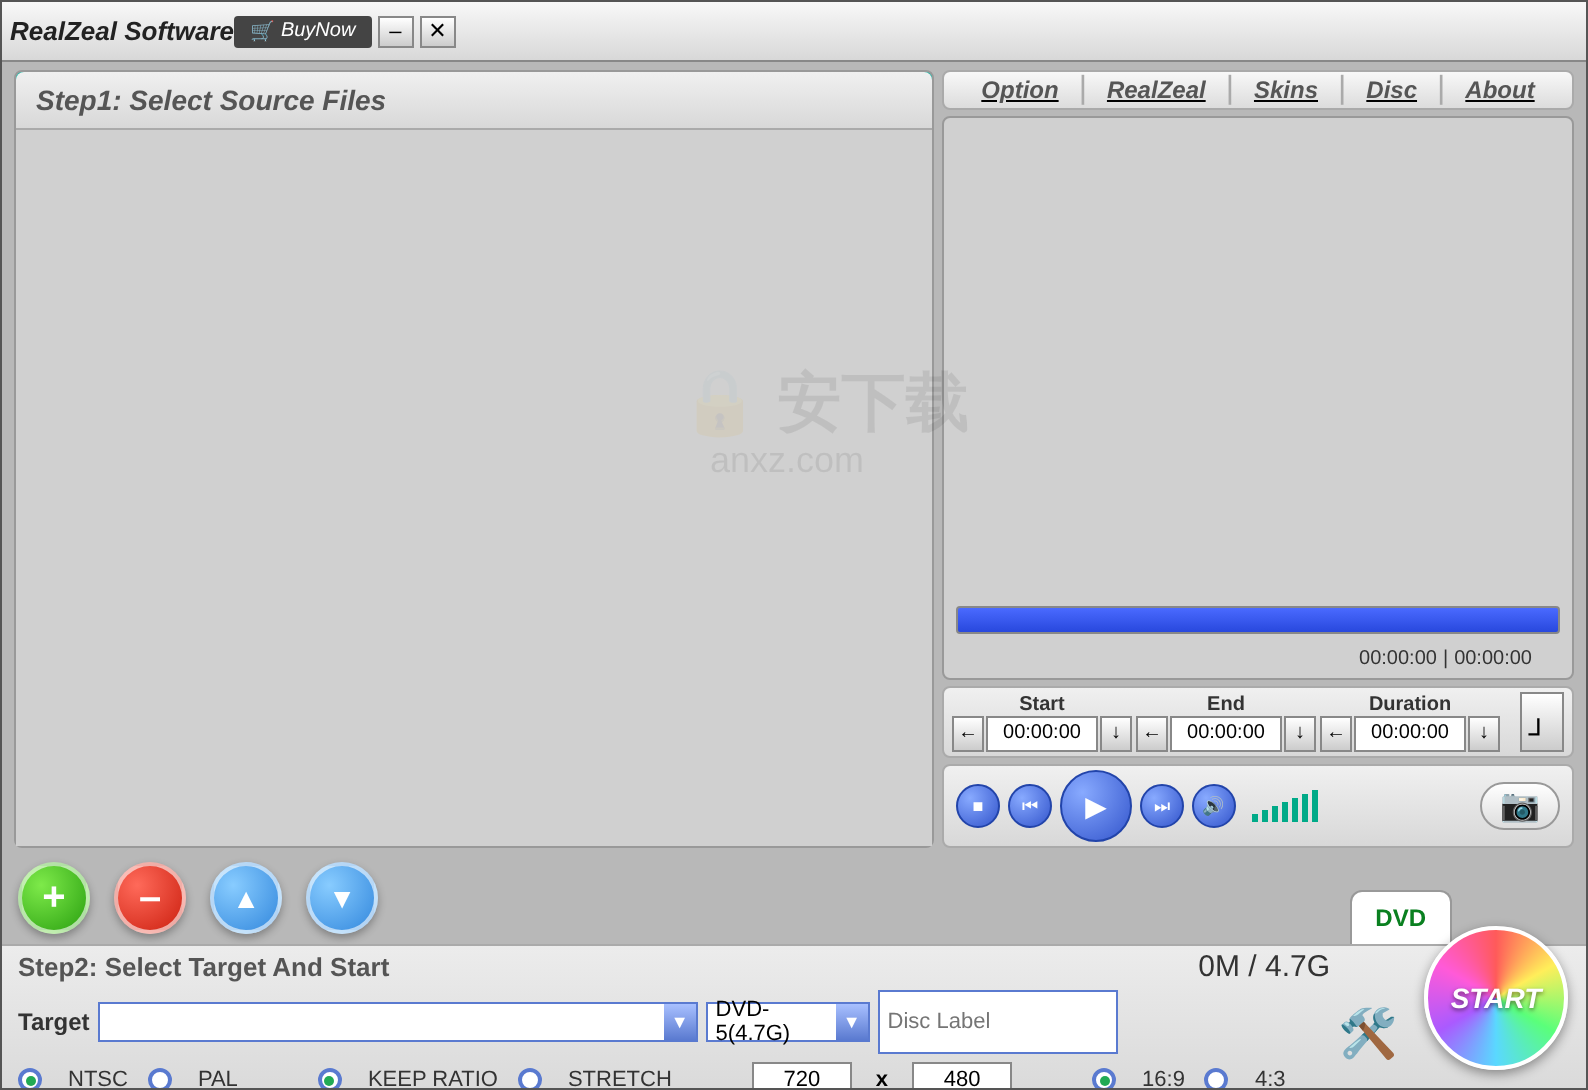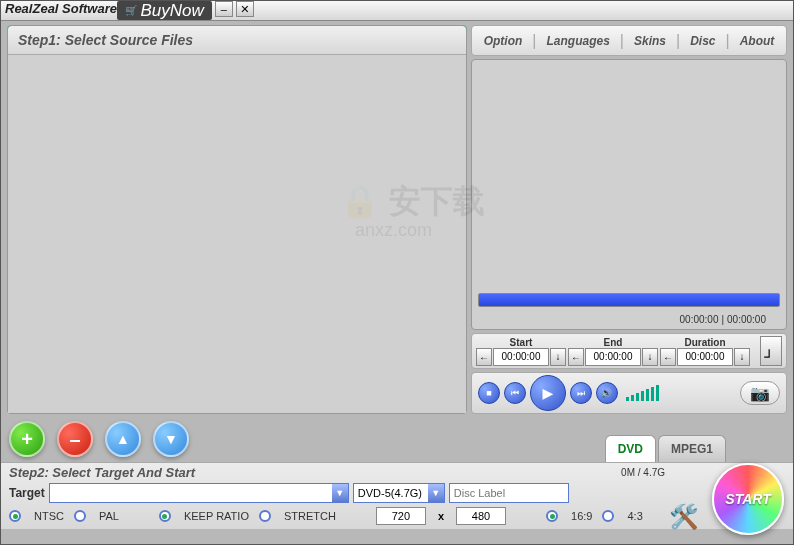--- a/index.html
+++ b/index.html
@@ -1,28 +1,28 @@
 <!DOCTYPE html>
 <html><head>
 <meta charset="utf-8">
 <style>
 * { box-sizing: border-box; margin: 0; padding: 0; font-family: Arial, sans-serif; }
 body { width: 794px; height: 545px; background: #b8b8b8; overflow: hidden; border: 1px solid #555; }
-.titlebar { height: 20px; background: linear-gradient(#f8f8f8, #d8d8d8); display: flex; padding: 0 4px; border-bottom: 1px solid #888; }
+.titlebar { height: 30px; background: linear-gradient(#f8f8f8, #d8d8d8); display: flex; align-items: center; padding: 0 4px; border-bottom: 1px solid #888; }
 .titlebar .brand { font-weight: bold; font-style: italic; font-size: 13px; color: #222; }
 .titlebar .title { flex: 1; text-align: center; font-weight: bold; font-size: 13px; color: #222; }
-.titlebar .buynow { background: #444; color: #fff; font-size: 17px; font-style: italic; padding: 2px 8px; border-radius: 2px; display: flex; align-items: center; gap: 3px; }
+.titlebar .buynow { background: #444; color: #fff; font-size: 10px; font-style: italic; padding: 2px 8px; border-radius: 2px; display: flex; align-items: center; gap: 3px; }
 .titlebar .buynow::before { content: "🛒"; font-size: 10px; font-style: normal; }
 .win-btn { width: 18px; height: 16px; background: linear-gradient(#fff,#ccc); border: 1px solid #888; margin-left: 3px; display: flex; align-items: center; justify-content: center; font-size: 11px; cursor: pointer; }
 .main { display: flex; height: 395px; }
 .left-panel { width: 460px; background: #14b8a6; border: 1px solid #999; margin: 4px 2px 2px 6px; border-radius: 4px; display: flex; flex-direction: column; }
 .step-header { font-size: 14px; font-weight: bold; font-style: italic; padding: 6px 10px; color: #555; background: linear-gradient(#f0f0f0,#d8d8d8); border-bottom: 1px solid #aaa; border-radius: 4px 4px 0 0; }
 .file-list { flex: 1; background: #d0d0d0; }
 .right-panel { flex: 1; margin: 4px 6px 2px 2px; display: flex; flex-direction: column; gap: 3px; }
-.menu-bar { height: 31px; background: linear-gradient(#f8f8f8,#dcdcdc); border: 1px solid #aaa; border-radius: 4px; display: flex; align-items: center; justify-content: center; gap: 4px; }
+.menu-bar { height: 20px; background: linear-gradient(#f8f8f8,#dcdcdc); border: 1px solid #aaa; border-radius: 4px; display: flex; justify-content: center; gap: 4px; text-decoration: underline; }
 .menu-item { font-weight: bold; font-style: italic; font-size: 12px; color: #555; padding: 2px 6px; cursor: pointer; }
 .menu-sep { color: #aaa; }
 .preview { flex: 1; background: #d0d0d0; border: 1px solid #999; border-radius: 4px; position: relative; }
 .progress-bar { position: absolute; bottom: 22px; left: 6px; right: 6px; height: 14px; background: linear-gradient(#4a6aff,#2848dd); border: 1px solid #888; border-radius: 2px; }
 .time-display { position: absolute; bottom: 4px; right: 20px; font-size: 10px; color: #333; }
 .time-sep { margin: 0 3px; }
 .trim-bar { height: 36px; background: linear-gradient(#f0f0f0,#d8d8d8); border: 1px solid #aaa; border-radius: 4px; display: flex; align-items: center; padding: 2px 4px; gap: 2px; }
 .trim-group { display: flex; flex-direction: column; align-items: center; }
 .trim-label { font-size: 10px; font-weight: bold; color: #333; }
 .trim-row { display: flex; align-items: center; gap: 1px; }
@@ -40,28 +40,28 @@
 .circ-btn.add { background: radial-gradient(circle at 30% 30%, #7eea4a, #2aa010); }
 .circ-btn.remove { background: radial-gradient(circle at 30% 30%, #ff6a5a, #cc2010); }
 .circ-btn.up, .circ-btn.down { background: radial-gradient(circle at 30% 30%, #88ccff, #3388dd); font-size: 14px; }
 .tabs { display: flex; margin-left: auto; gap: 2px; align-self: flex-end; }
 .tab { padding: 6px 12px; background: linear-gradient(#e8e8e8,#c8c8c8); border: 1px solid #999; border-bottom: none; border-radius: 6px 6px 0 0; font-size: 12px; font-weight: bold; color: #555; cursor: pointer; }
 .tab.active { background: #fff; color: #0a8020; }
 .start-btn { width: 72px; height: 72px; border-radius: 50%; background: conic-gradient(from 0deg, #ff5a5a, #ffee5a, #5aff7a, #5ad8ff, #aa5aff, #ff5ad8, #ff5a5a); position: absolute; right: 10px; bottom: 10px; display: flex; align-items: center; justify-content: center; font-weight: bold; font-style: italic; font-size: 14px; color: #fff; text-shadow: 0 1px 2px rgba(0,0,0,0.5); cursor: pointer; border: 2px solid #fff; box-shadow: 0 2px 6px rgba(0,0,0,0.4); }
 .tools-btn { position: absolute; right: 92px; bottom: 10px; width: 36px; height: 36px; display: flex; align-items: center; justify-content: center; font-size: 24px; cursor: pointer; }
 .bottom-panel { background: linear-gradient(#ececec,#d8d8d8); border-top: 1px solid #aaa; padding: 2px 8px 4px; position: relative; }
 .step2-row { display: flex; align-items: center; }
-.step2-header { font-size: 13px; font-weight: bold; font-style: italic; color: #555; }
-.size-info { margin-left: auto; margin-right: 120px; font-size: 10px; color: #333; }
+.step2-header { font-size: 13px; font-weight: bold; color: #555; }
+.size-info { margin-left: auto; margin-right: 120px; font-size: 15px; color: #333; }
 .target-row { display: flex; align-items: center; gap: 4px; margin-top: 3px; }
 .target-label { font-size: 12px; font-weight: bold; color: #333; }
 .combo { height: 20px; border: 1px solid #5a7ad0; background: #fff; font-size: 11px; display: flex; align-items: center; }
 .combo-val { flex: 1; padding: 0 4px; }
 .combo-btn { width: 16px; height: 100%; background: linear-gradient(#a8c0ff,#5a7ad0); display: flex; align-items: center; justify-content: center; color: #fff; font-size: 9px; cursor: pointer; }
-.text-input { height: 20px; border: 1px solid #5a7ad0; background: #fff; font-size: 11px; padding: 0 4px; }
+.text-input { height: 32px; border: 1px solid #5a7ad0; background: #fff; font-size: 11px; padding: 0 4px; }
 .options-row { display: flex; align-items: center; gap: 10px; margin-top: 4px; }
 .radio-opt { display: flex; align-items: center; gap: 13px; font-size: 11px; color: #333; cursor: pointer; }
 .radio { width: 12px; height: 12px; border-radius: 50%; border: 2px solid #5a7ad0; background: #fff; display: inline-flex; align-items: center; justify-content: center; }
 .radio.checked::after { content: ""; width: 5px; height: 5px; border-radius: 50%; background: #2a5; }
 .dim-input { width: 50px; height: 18px; border: 1px solid #888; background: #fff; font-size: 11px; text-align: center; }
 .x-sep { font-size: 11px; font-weight: bold; margin: 0 2px; }
 .watermark { position: absolute; left: 340px; top: 180px; font-size: 32px; color: rgba(0,0,0,0.08); font-weight: bold; pointer-events: none; }
 .watermark-sub { position: absolute; left: 355px; top: 220px; font-size: 18px; color: rgba(0,0,0,0.08); pointer-events: none; }
 </style>
 </head>
@@ -76,21 +76,21 @@
 
 <div class="main">
   <div class="left-panel">
     <div class="step-header">Step1: Select Source Files</div>
     <div class="file-list"></div>
   </div>
   <div class="right-panel">
     <div class="menu-bar">
       <span class="menu-item">Option</span>
         <span class="menu-sep">|</span>
-      <span class="menu-item">Languages</span>
+      <span class="menu-item">RealZeal</span>
         <span class="menu-sep">|</span>
       <span class="menu-item">Skins</span>
         <span class="menu-sep">|</span>
       <span class="menu-item">Disc</span>
         <span class="menu-sep">|</span>
       <span class="menu-item">About</span>
     </div>
     <div class="preview">
       <div class="progress-bar"></div>
       <div class="time-display">
@@ -146,36 +146,35 @@
   </div>
 </div>
 
 <div class="action-row">
   <span class="circ-btn add">+</span>
   <span class="circ-btn remove">–</span>
   <span class="circ-btn up">▲</span>
   <span class="circ-btn down">▼</span>
   <div class="tabs" style="margin-right:59px">
     <span class="tab active">DVD</span>
-    <span class="tab">MPEG1</span>
   </div>
 </div>
 
 <div class="bottom-panel">
   <div class="step2-row">
     <span class="step2-header">Step2: Select Target And Start</span>
     <span class="size-info">0M / 4.7G</span>
   </div>
   <div class="target-row">
     <span class="target-label">Target</span>
     <div class="combo" style="width:300px">
       <span class="combo-val"></span>
       <span class="combo-btn">▼</span>
     </div>
-    <div class="combo" style="width:92px">
+    <div class="combo" style="width:82px">
       <span class="combo-val">DVD-5(4.7G)</span>
       <span class="combo-btn">▼</span>
     </div>
     <input class="text-input" style="width: 120px;" placeholder="Disc Label">
   </div>
   <div class="options-row">
     <span class="radio-opt">
         <span class="radio checked"></span>
         <span>NTSC</span>
       </span>

